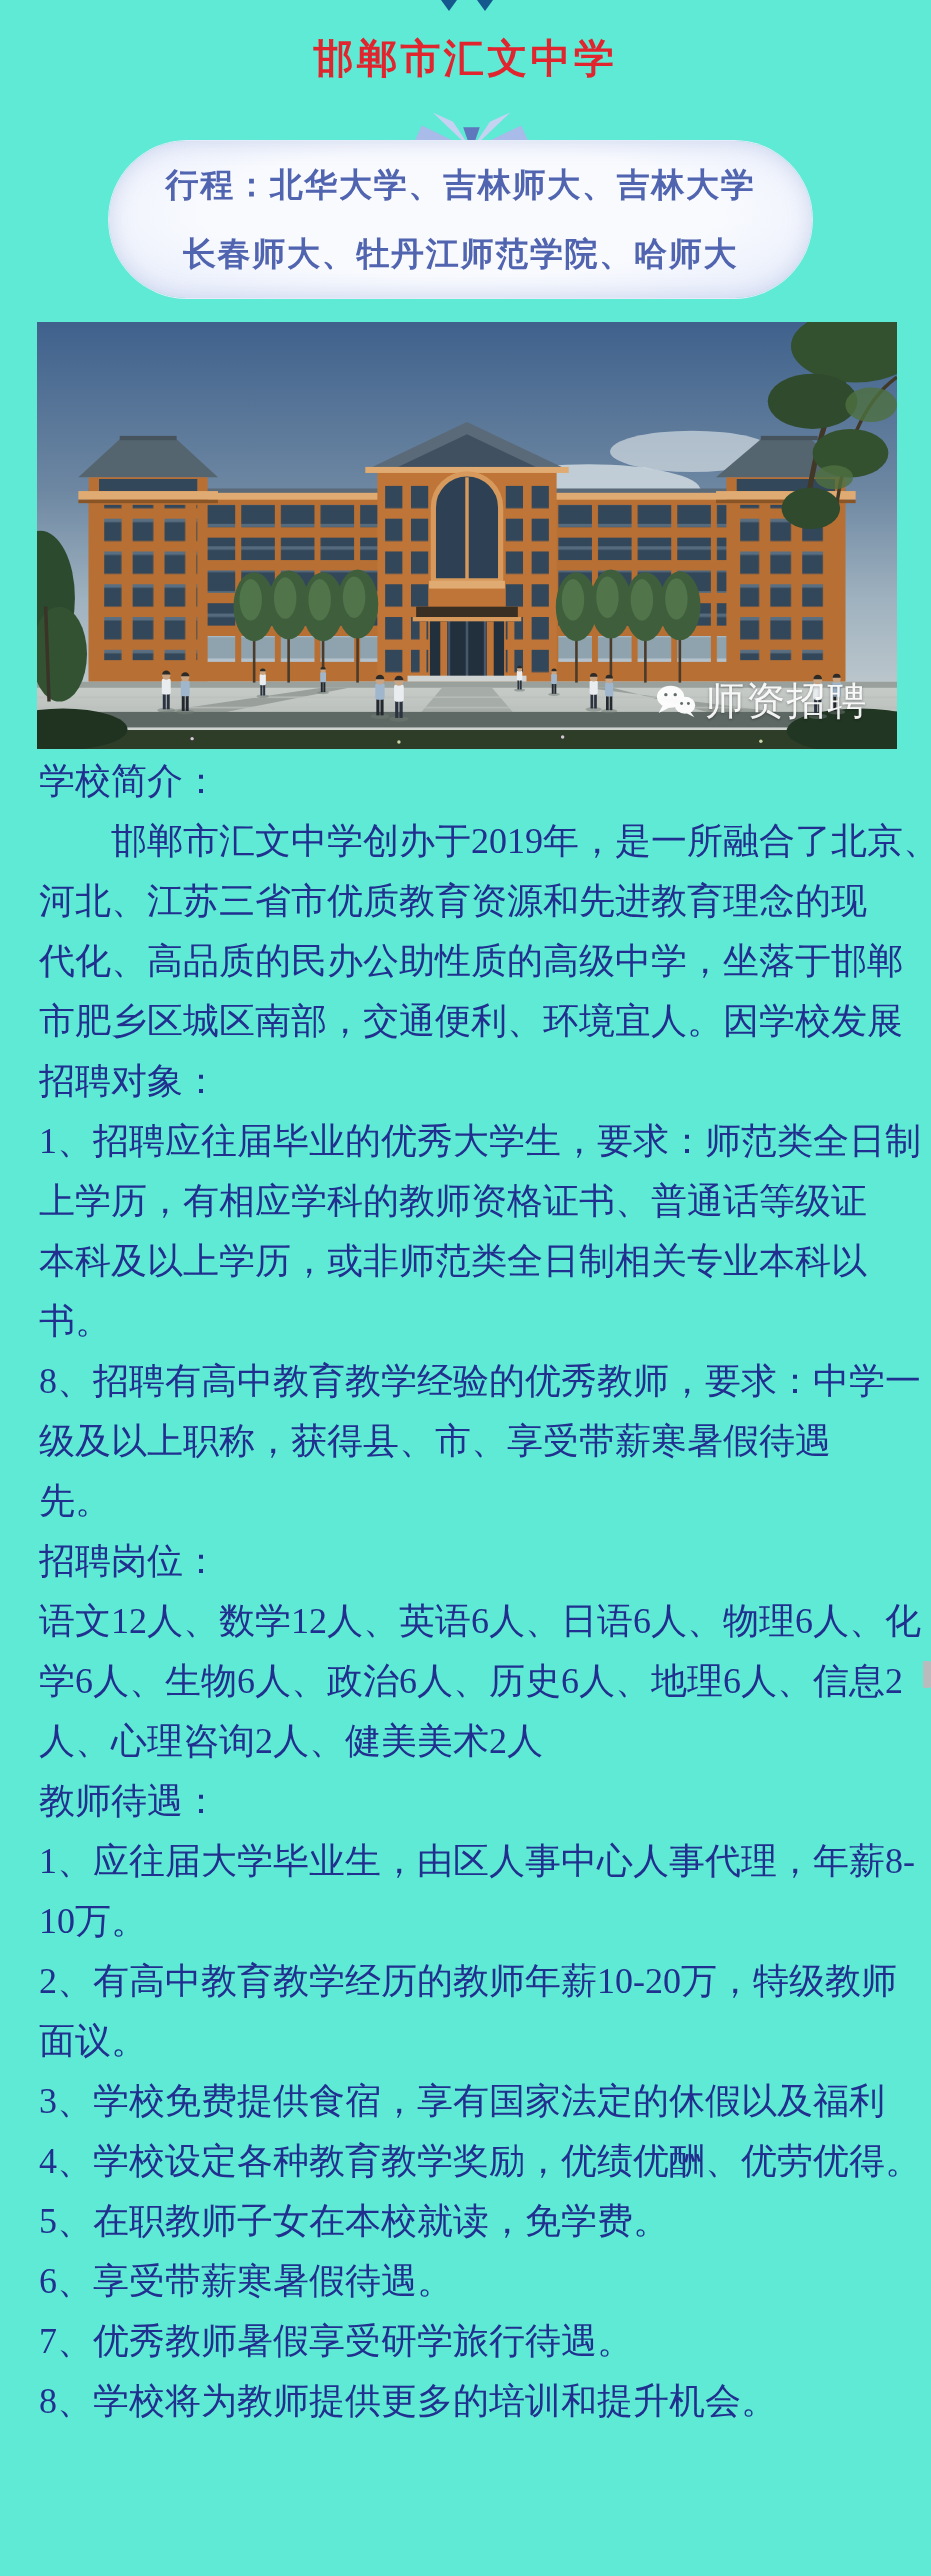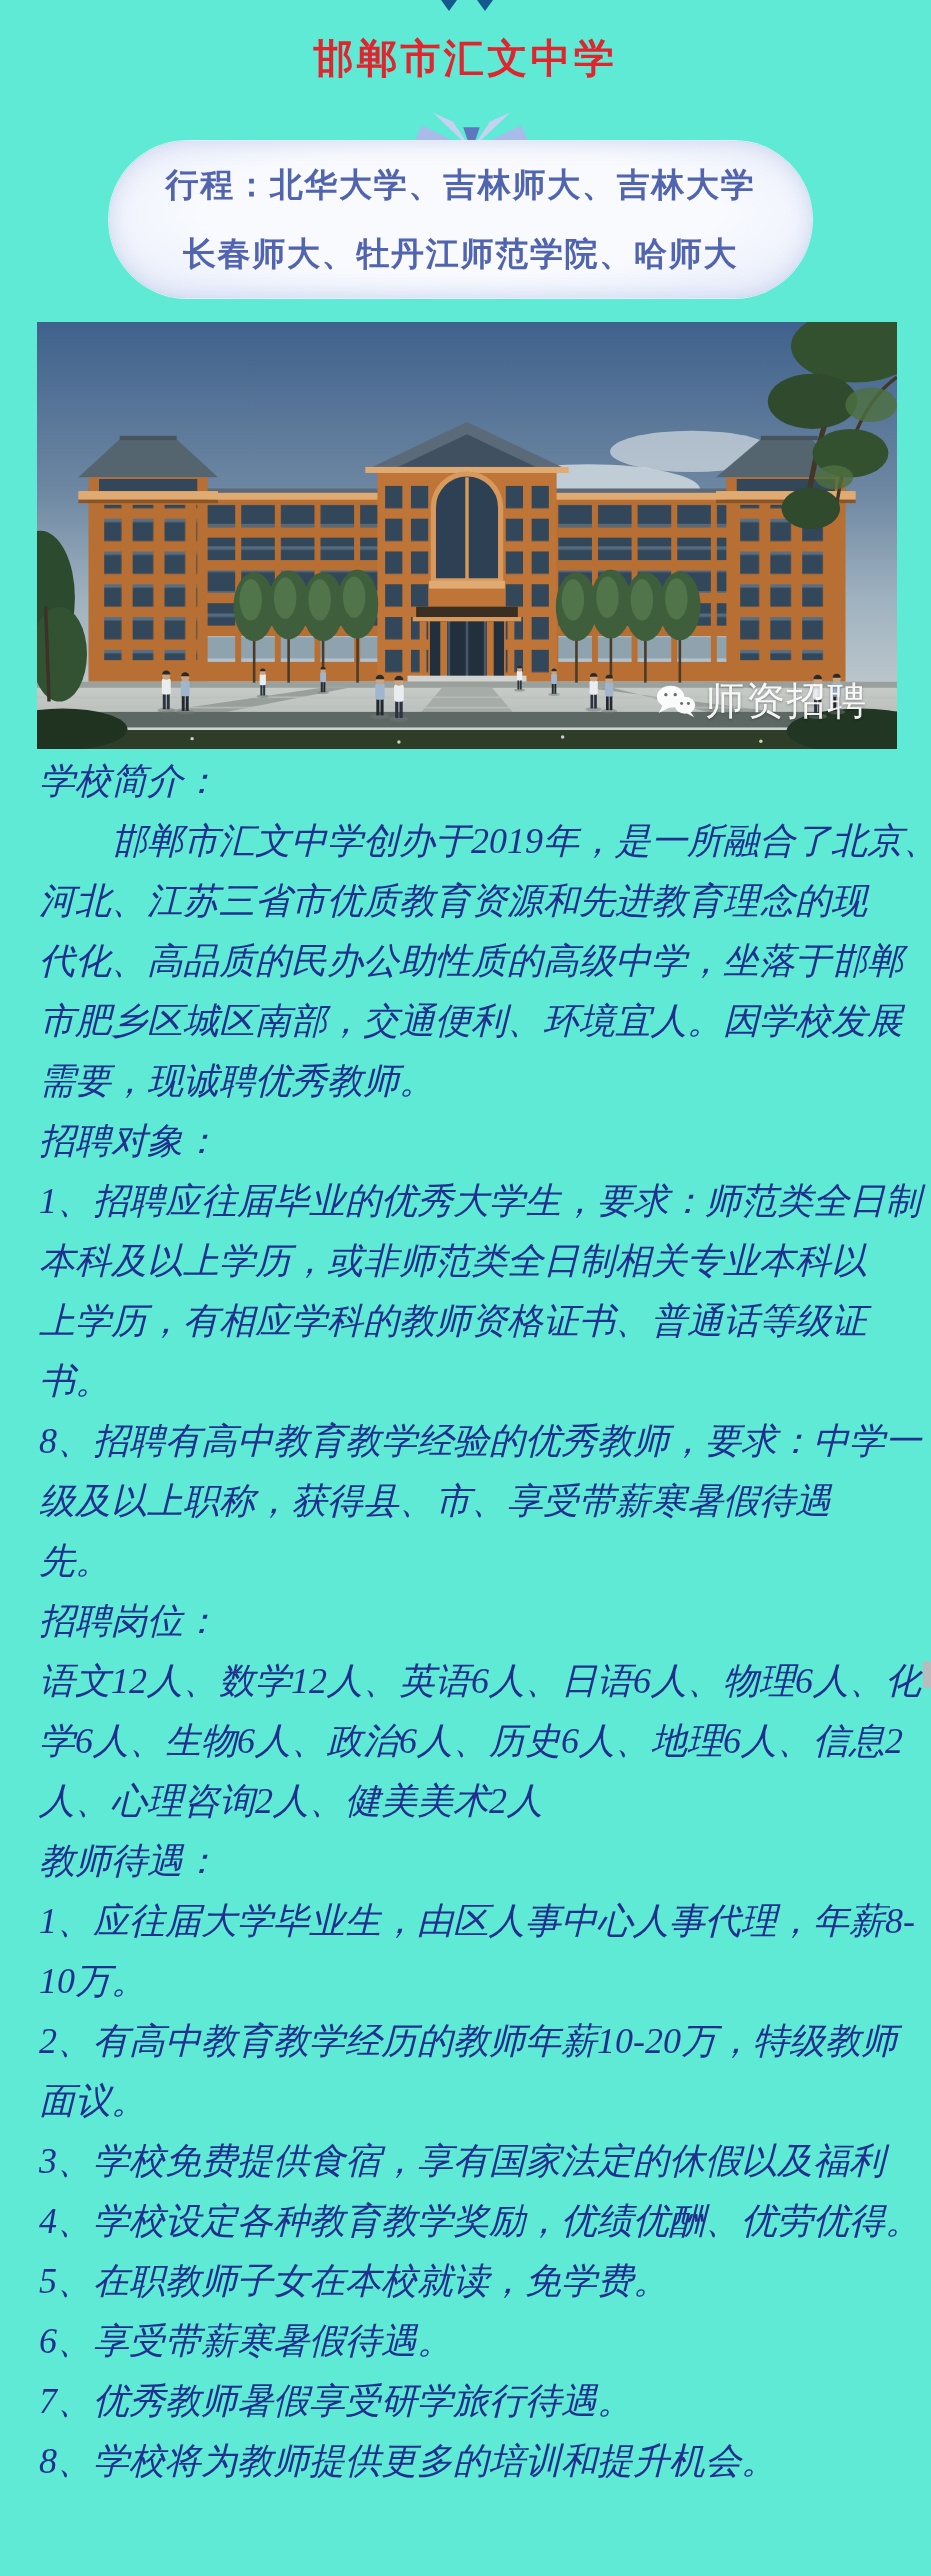--- a/index.html
+++ b/index.html
@@ -43,21 +43,21 @@
   .photo svg.scene{display:block;width:100%;height:100%;}
   .watermark{
     position:absolute;right:29px;bottom:21px;display:flex;align-items:center;gap:8.6px;
     color:rgba(255,255,255,0.93);font-size:39px;letter-spacing:1.7px;
     text-shadow:0 0.9px 2.6px rgba(0,0,0,0.35);
   }
   .watermark svg{width:41px;height:34px;opacity:0.95;}
   
   .article{
     position:absolute;left:39px;top:751px;width:853px;
-    color:var(--body-blue,#21308f);font-size:36px;font-style:italic;
+    color:var(--body-blue,#21308f);font-size:36px;
   }
   .article .line{
     height:60px;line-height:60px;white-space:nowrap;letter-spacing:0px;
   }
   
   .scrollbar-thumb{
     position:absolute;right:0;top:1661px;width:7.8px;height:27px;border-radius:1.7px;
     background:var(--scrollbar-grey,#b9bbbd);
   }
 </style>
@@ -288,25 +288,24 @@
     </div>
   </div>
 
   <div class="article">
 
   <div class="line">学校简介：</div>
       <div class="line">　　邯郸市汇文中学创办于2019年，是一所融合了北京、</div>
       <div class="line">河北、江苏三省市优质教育资源和先进教育理念的现</div>
       <div class="line">代化、高品质的民办公助性质的高级中学，坐落于邯郸</div>
       <div class="line">市肥乡区城区南部，交通便利、环境宜人。因学校发展</div>
-      <div class="line">需要，现诚聘优秀教师。</div>
       <div class="line">招聘对象：</div>
       <div class="line">1、招聘应往届毕业的优秀大学生，要求：师范类全日制</div>
+      <div class="line">上学历，有相应学科的教师资格证书、普通话等级证</div>
       <div class="line">本科及以上学历，或非师范类全日制相关专业本科以</div>
-      <div class="line">上学历，有相应学科的教师资格证书、普通话等级证</div>
       <div class="line">书。</div>
       <div class="line">8、招聘有高中教育教学经验的优秀教师，要求：中学一</div>
       <div class="line">级及以上职称，获得县、市、享受带薪寒暑假待遇</div>
       <div class="line">先。</div>
       <div class="line">招聘岗位：</div>
       <div class="line">语文12人、数学12人、英语6人、日语6人、物理6人、化</div>
       <div class="line">学6人、生物6人、政治6人、历史6人、地理6人、信息2</div>
       <div class="line">人、心理咨询2人、健美美术2人</div>
       <div class="line">教师待遇：</div>
       <div class="line">1、应往届大学毕业生，由区人事中心人事代理，年薪8-</div>

